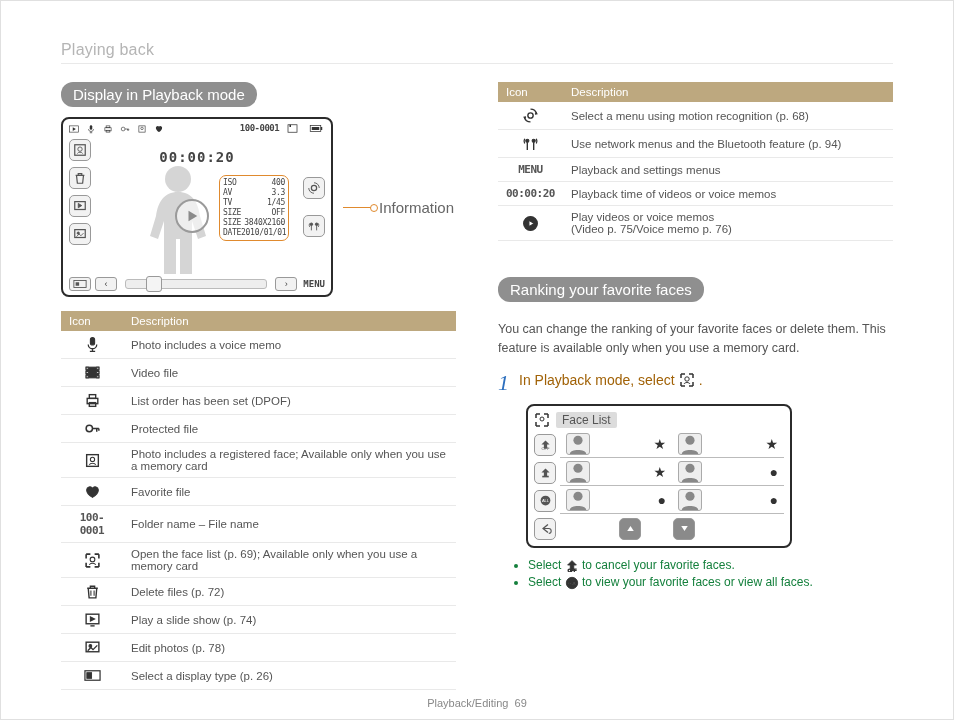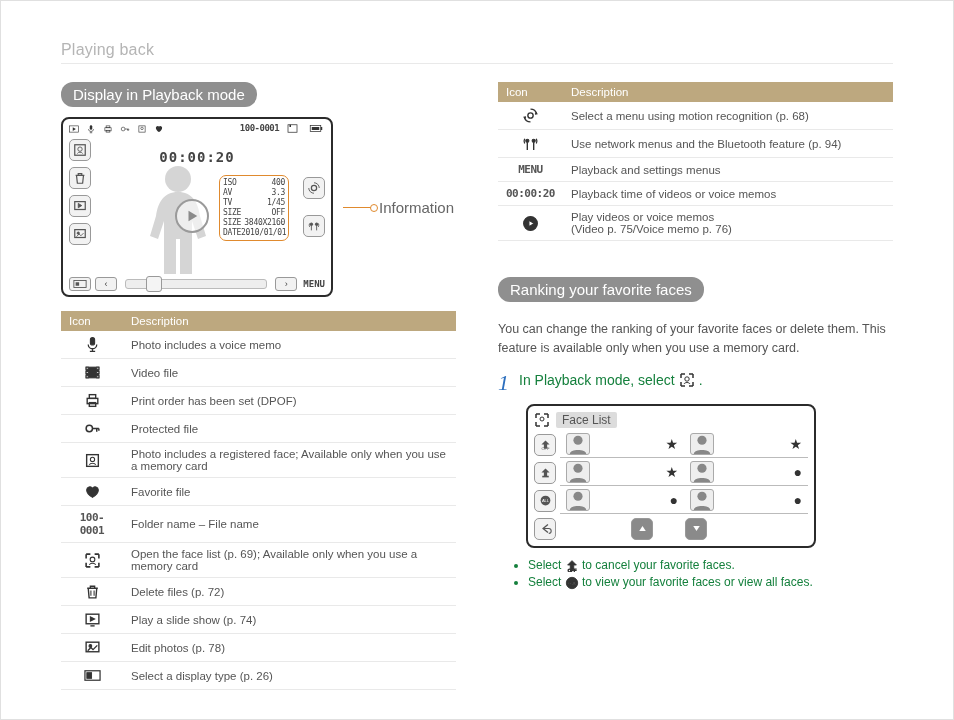--- a/index.html
+++ b/index.html
@@ -55,25 +55,25 @@
   .icontable th:first-child{width:62px;}
   .icontable td{padding:5px 8px;border-bottom:1px solid var(--row);vertical-align:middle;color:#555;}
   .icontable td.ic{text-align:center;}
   .icontable td.ic svg{width:17px;height:17px;fill:#333;stroke:#333;vertical-align:middle;}
   .icontable .mono{font:11px Consolas,Menlo,monospace;font-weight:bold;letter-spacing:-.5px;}
 
   
   .body-text{font-size:12.5px;color:#555;line-height:1.5;margin:8px 0 14px 0;}
   .step{display:flex;gap:10px;align-items:flex-start;margin-bottom:10px;}
   .stepnum{font-size:22px;font-style:italic;color:var(--accent-blue);font-family:Georgia,serif;line-height:1;}
-  .steptext{font-size:14px;color:#15803d;display:flex;align-items:flex-start;gap:4px;}
+  .steptext{font-size:14px;color:#a16207;display:flex;align-items:flex-start;gap:4px;}
   .inline-ico{width:16px;height:16px;vertical-align:middle;fill:#333;stroke:#333;}
 
   
-  .face-panel{width:290px;border:2px solid var(--panel-border);border-radius:8px;padding:6px;margin:0 0 10px 28px;background:#fff;}
+  .face-panel{width:266px;border:2px solid var(--panel-border);border-radius:8px;padding:6px;margin:0 0 10px 28px;background:#fff;}
   .face-panel .hdr{display:flex;align-items:center;gap:6px;margin-bottom:4px;}
   .face-panel .title{font-size:12px;background:#dcdcdc;padding:1px 6px;border-radius:2px;color:#555;}
   .face-grid{display:flex;flex-direction:column;gap:2px;}
   .face-row{display:flex;align-items:center;}
   .mini-ico{width:22px;height:22px;border:1px solid #999;border-radius:5px;display:flex;align-items:center;justify-content:center;margin-right:4px;background:#f2f2f2;}
   .mini-ico svg{width:13px;height:13px;fill:#555;}
   .face-slot{flex:1;height:26px;border-bottom:1px solid #bbb;display:flex;align-items:center;justify-content:space-between;padding:0 6px;}
   .avatar{width:24px;height:22px;border:1px solid #aaa;border-radius:3px;background:#eee;overflow:hidden;display:flex;align-items:flex-end;justify-content:center;}
   .avatar svg{width:22px;height:22px;fill:#888;}
   .mark{font-size:14px;color:#333;}
@@ -272,21 +272,21 @@
                   <rect x="12" y="11" width="2" height="2" fill="#fff"></rect>
                 </svg></td>
               <td>Video file</td>
             </tr>
           <tr>
               <td class="ic"><svg viewBox="0 0 16 16">
                   <rect x="3" y="6" width="10" height="5" fill="none" stroke="#333" stroke-width="1.3"></rect>
                   <rect x="5" y="2.5" width="6" height="3.5" fill="none" stroke="#333" stroke-width="1.3"></rect>
                   <rect x="5" y="10" width="6" height="3.5" fill="none" stroke="#333" stroke-width="1.3"></rect>
                 </svg></td>
-              <td>Print order has been set (DPOF)</td>
+              <td>List order has been set (DPOF)</td>
             </tr>
           <tr>
               <td class="ic"><svg viewBox="0 0 16 16">
                   <circle cx="5" cy="8" r="3" fill="none" stroke="#333" stroke-width="1.4"></circle>
                   <path d="M8 8h6M12 8v3M14 8v2" stroke="#333" stroke-width="1.4" fill="none"></path>
                 </svg></td>
               <td>Protected file</td>
             </tr>
           <tr>
               <td class="ic"><svg viewBox="0 0 16 16">
@@ -531,13 +531,17 @@
           <span>Select </span><svg viewBox="0 0 16 16">
               <circle cx="8" cy="8" r="6.5" fill="#333"></circle>
               <text x="8" y="10" font-size="5" text-anchor="middle" fill="#fff">ALL</text>
             </svg><span> to view your favorite faces or view all faces.</span>
         </li>
       </ul>
 
     </div>
   </div>
 
+  <div class="footer">
+    <span>Playback/Editing</span>&nbsp;
+    <span>69</span>
+  </div>
 </div>
 
 </body></html>

